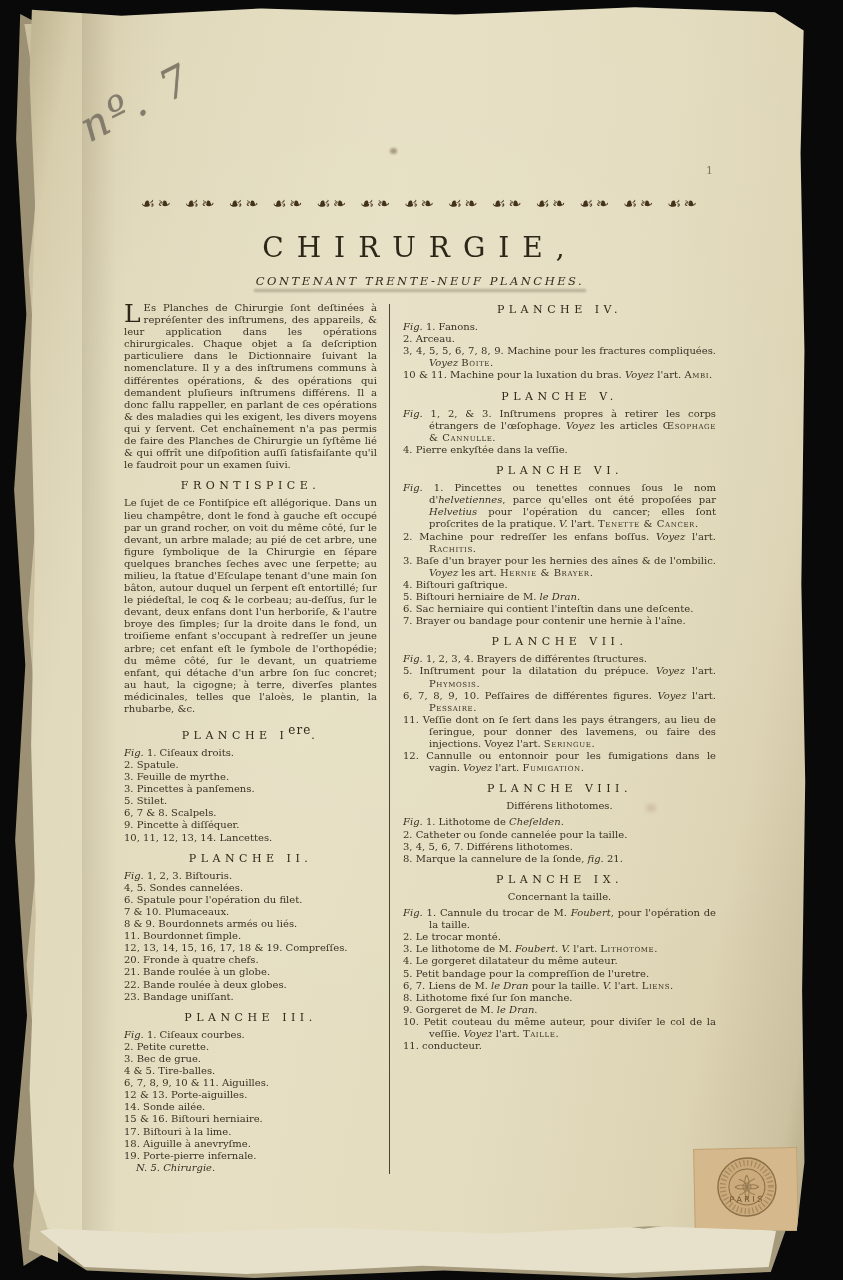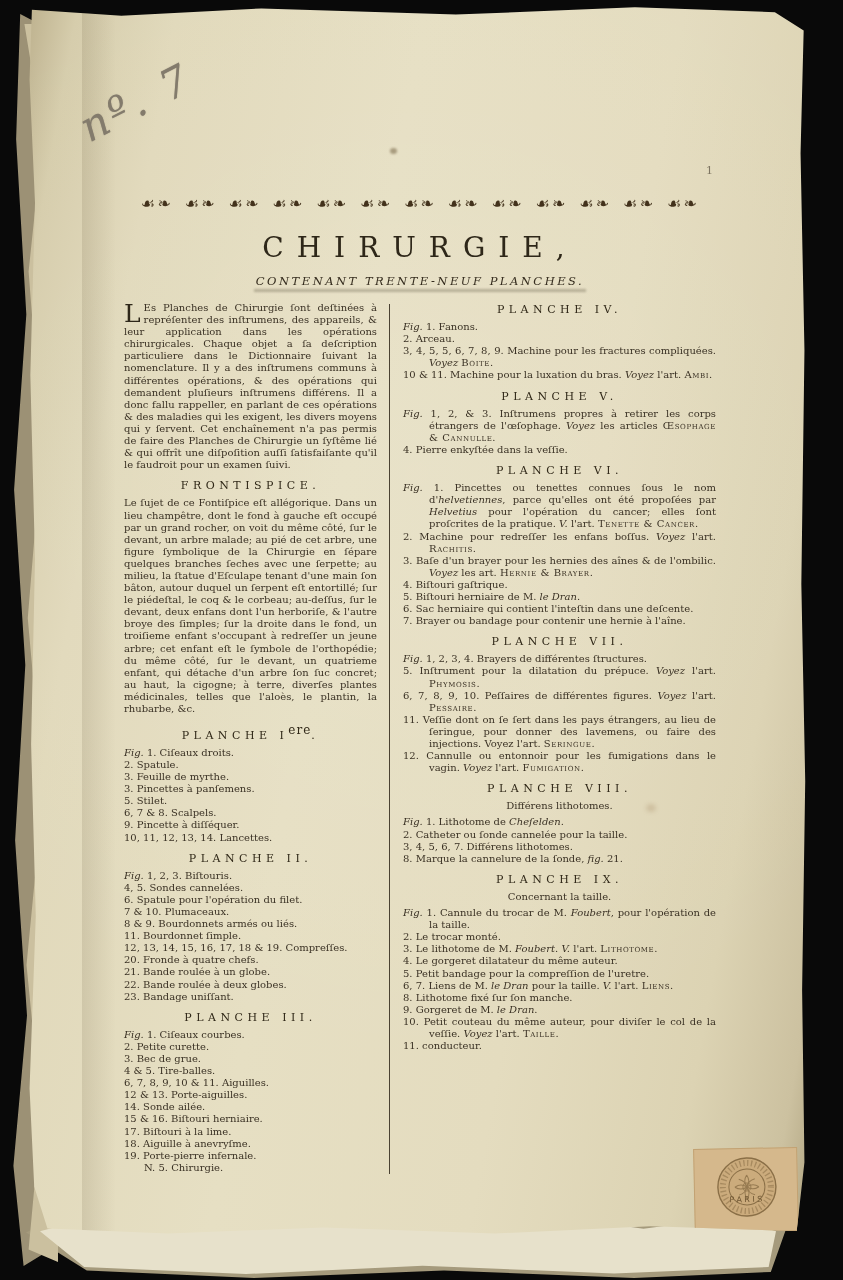--- a/index.html
+++ b/index.html
@@ -55,21 +55,21 @@
   .divider{width:1px;background:#4a4232;margin:2px 13px 0 12px;}
 
   p{margin:0;text-align:justify;}
   .dropcap{float:left;font-size:25px;line-height:22px;padding:1px 3px 0 0;color:#2e2719;}
   h3{font-size:11px;font-weight:normal;letter-spacing:4.5px;text-align:center;
      margin:9px 0 5px 0;color:#302818;}
   h3 sup{font-size:12px;letter-spacing:1px;}
   .planche-sub{text-align:center;margin:0 0 4px 0;}
   .fig-line{padding-left:26px;text-indent:-26px;text-align:justify;}
   .sc{font-variant:small-caps;letter-spacing:.06em;}
-  .signature{margin-left:20px;}
+  .signature{font-style:italic;margin-left:12px;}
 
   
   .stamp{position:absolute;left:666px;top:1142px;transform:rotate(-1.2deg);}
 </style>
 </head>
 <body>
 
 <div class="edge under-left-dark"></div>
 <div class="edge under-left-light"></div>
 <div class="edge under-bottom-dark"></div>

